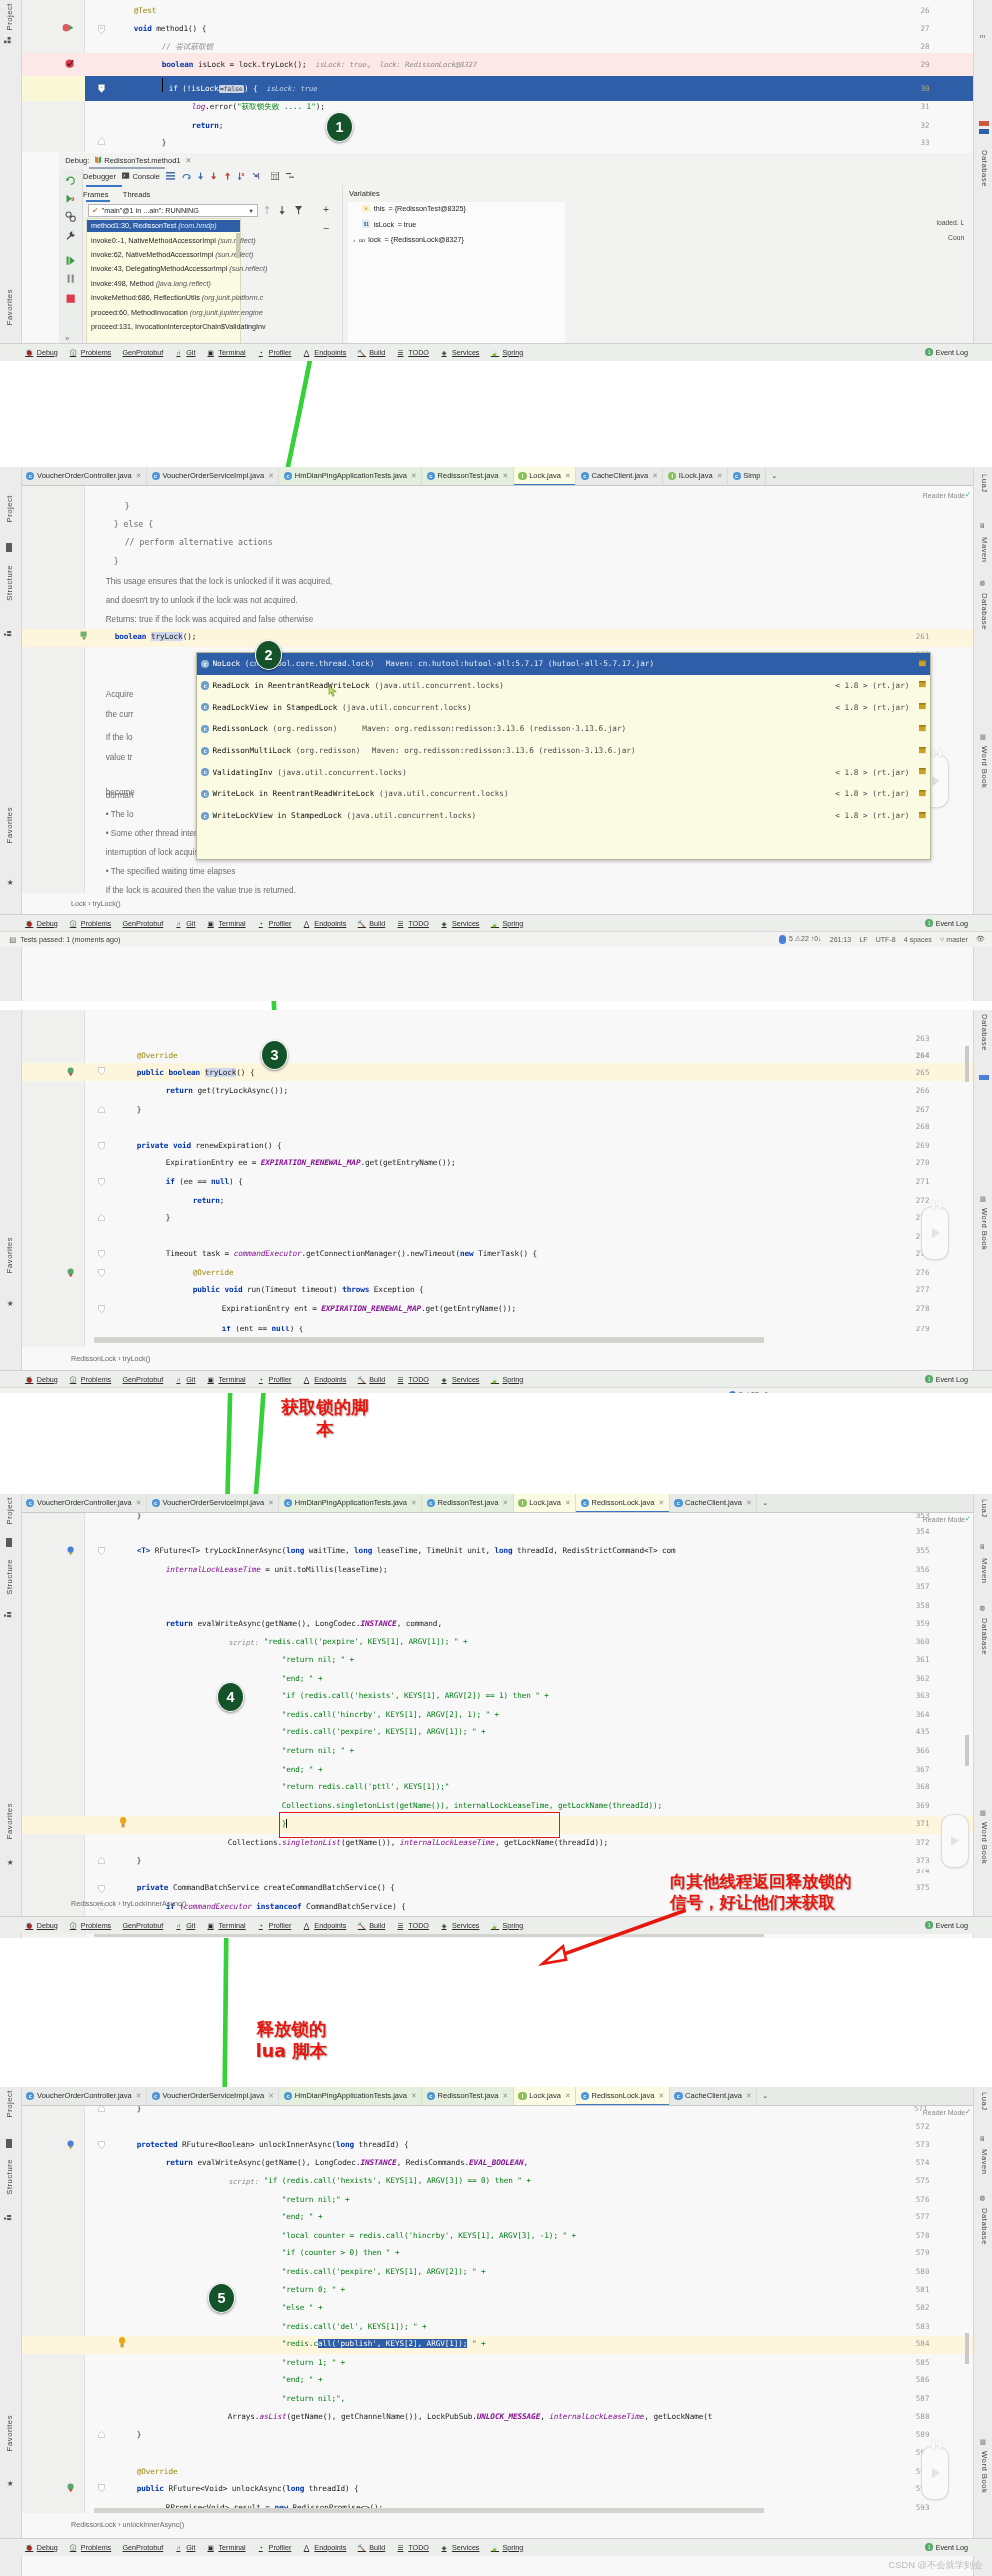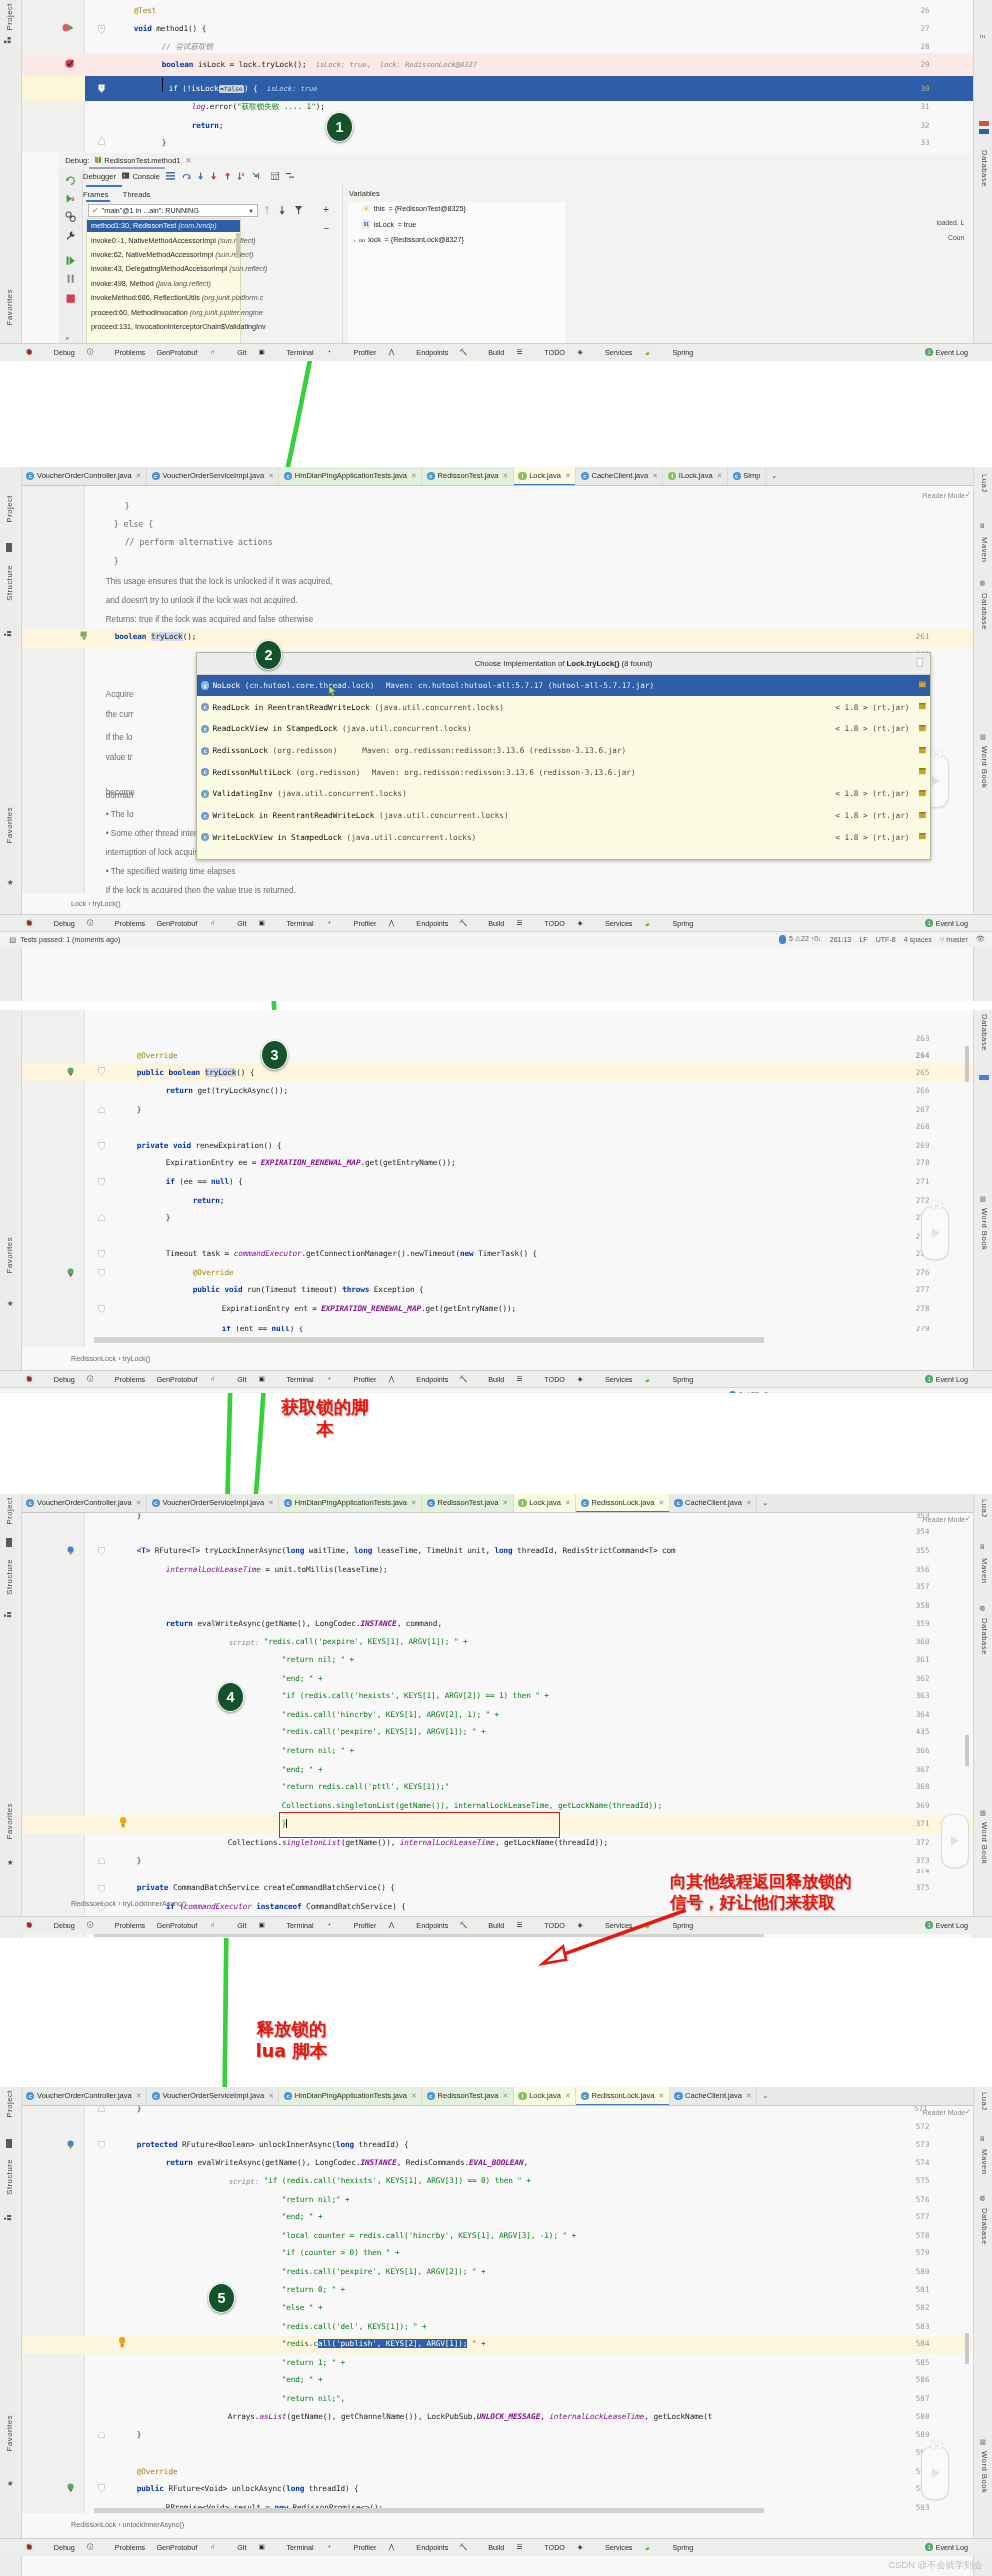--- a/index.html
+++ b/index.html
@@ -53,21 +53,21 @@
   .inlay { background:#c9d4e6; color:#4a4a4a; font-size:6.4px; border-radius:1.5px; padding:0 1.5px; font-family:"DejaVu Sans Mono", monospace;}
   .selbox { background:#2f5ea8; color:#ffffff; }
   .caret { display:inline-block; width:1px; height:8.2px; background:#000; vertical-align:-1.5px;}
 
   .breadcrumb { position:absolute; left:71px; font-size:7.2px; color:#6a6a6a; }
   .hscroll { position:absolute; height:6.2px; background:#d2d2cf; border-radius:1px; }
 
   
   .toolbar { position:absolute; left:0; right:0; height:17.5px; background:#eceeec;
              border-top:0.5px solid #cfcfcf; display:flex; align-items:center; gap:11.3px; padding-left:25px; font-size:7.2px; color:#2b2b2b;}
-  .toolbar .ti { display:flex; align-items:flex-start; gap:21px; white-space:nowrap; }
+  .toolbar .ti { display:flex; align-items:flex-end; gap:4px; white-space:nowrap;text-decoration:underline; }
   .toolbar .evt { position:absolute; right:25px; display:flex; align-items:center; gap:2.6px;}
   .glyph { display:inline-block; width:7.7px; height:7.7px; line-height:7.7px; text-align:center; font-size:6.7px; }
   .badge-g { width:7.7px;height:7.7px;border-radius:50%;background:#59a869;color:#fff;font-size:5.2px;display:flex;align-items:center;justify-content:center;}
 
   .statusbar { position:absolute; left:0; right:0; height:15.5px; background:#f2f2f0;
                border-top:0.5px solid #d8d8d8; display:flex; align-items:center; font-size:7.2px; color:#3c3c3c; padding-left:9.3px; }
   .statusbar .right { position:absolute; right:8.2px; display:flex; align-items:center; gap:8.2px; font-size:7px; color:#5a5a5a;}
 
   
   .dbg { position:absolute; left:31px; right:19.6px; background:#f2f2f0;margin-left:28px; }
@@ -608,28 +608,20 @@
 
     <div class="wordbook" style="right:24px;top:268px;">
       <svg class="ears" style="left:7.2px;top:-8.2px;" width="13.4" height="11.3" viewBox="0 0 26 22">
           <path d="M4 20 C1 10 3 2 7 2 C11 2 11 12 9 20 Z" fill="#fafafa" stroke="#dcdcdc"></path>
           <path d="M22 20 C25 10 23 2 19 2 C15 2 15 12 17 20 Z" fill="#fafafa" stroke="#dcdcdc"></path>
         </svg>
     </div>
   </div>
 
   <div class="popup" style="left:196px;top:185px;width:735px;height:208px;">
-    <div class="popup-title">
-      <span><span>Choose Implementation of </span><b>Lock.tryLock()</b><span> (8 found)</span></span>
-      <span style="position:absolute;right:7.2px;">
-        <svg width="7.2" height="9.3" viewBox="0 0 14 18">
-            <rect x="2" y="1" width="10" height="16" fill="#fff" stroke="#9a9a9a"></rect>
-          </svg>
-      </span>
-    </div>
     <div class="popup-row sel">
       <span class="cico" style="background:#8fb8dd;margin-right:3.1px;">c</span>
       <span class="pk">NoLock</span>&nbsp;<span class="pp">(cn.hutool.core.thread.lock)</span>
       <span style="margin-left:11.3px;" class="pp">Maven: cn.hutool:hutool-all:5.7.17 (hutool-all-5.7.17.jar)</span>
       <span class="jar"><svg width="7.2" height="8.2" viewBox="0 0 14 16">
             <rect x="0" y="2" width="13" height="12" fill="#c9a227"></rect>
             <rect x="0" y="2" width="13" height="3" fill="#9a7d12"></rect>
           </svg></span>
     </div>
     <div class="popup-row">

